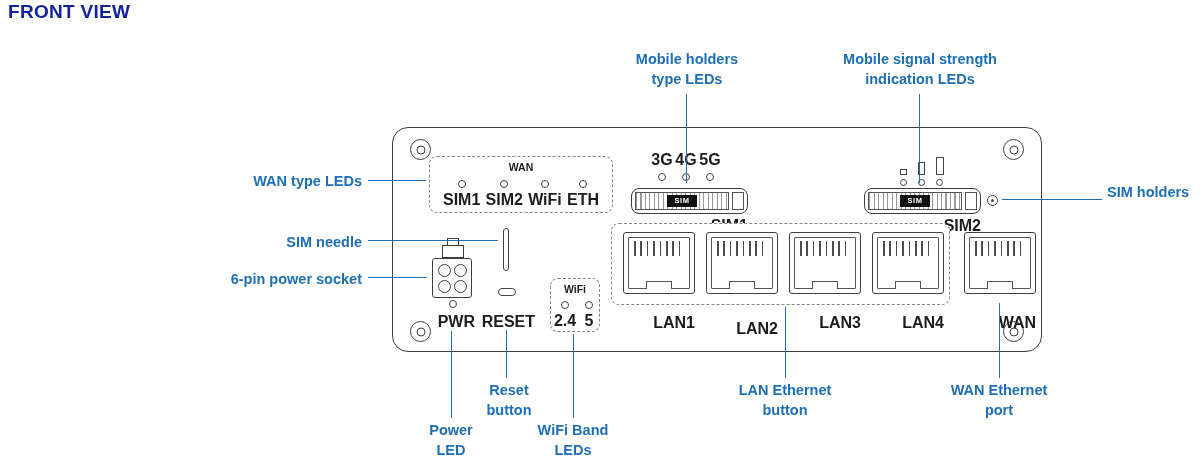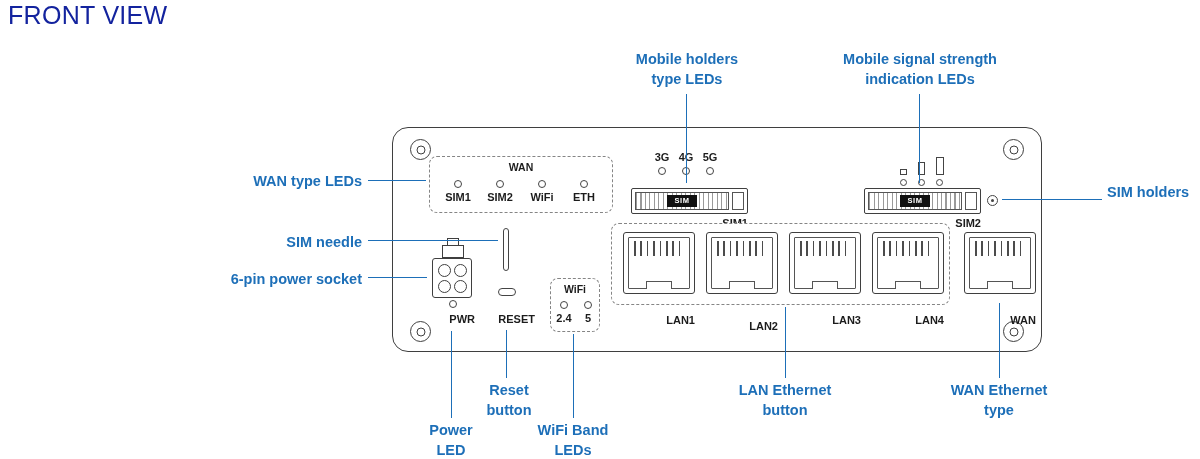--- a/index.html
+++ b/index.html
@@ -4,44 +4,44 @@
 <style>
   :root{
     --label-blue:#1d6fb8;
     --title-navy:#13239e;
     --line-dark:#3f3f3f;
     --text-dark:#1c1c1c;
   }
   *{box-sizing:border-box;margin:0;padding:0}
   body{background:#fff;font-family:"Liberation Sans",sans-serif}
   .stage{position:relative;width:1200px;height:459px;background:#fff;overflow:hidden}
-  .title{position:absolute;left:8px;top:1px;font-size:25px;font-weight:400;letter-spacing:.3px;color:var(--title-navy,#13239e)}
+  .title{position:absolute;left:8px;top:1px;font-size:19px;font-weight:700;letter-spacing:.3px;color:var(--title-navy,#13239e)}
   .callout{position:absolute;color:var(--label-blue,#1d6fb8);font-size:14.5px;font-weight:600;line-height:1.35;white-space:pre-line}
   .callout.center{text-align:center}
   .callout.right{text-align:right}
   .lline{position:absolute;background:var(--label-blue,#1d6fb8);z-index:6}
   .lline.h{height:1.4px}
   .lline.v{width:1.4px}
   .device{position:absolute;left:392px;top:127px;width:650px;height:225px;border:1.5px solid var(--line-dark,#3f3f3f);border-radius:16px;background:#fff}
   .screw{position:absolute;width:21px;height:21px;border:1.3px solid var(--line-dark);border-radius:50%}
   .screw::after{content:"";position:absolute;left:50%;top:50%;width:7px;height:7px;transform:translate(-50%,-50%);border:1.2px solid var(--line-dark);border-radius:50%}
   .dash{position:absolute;border:1.2px dashed #858585;border-radius:8px;background:#fff}
   .box-title{text-align:center;font-size:10.5px;font-weight:700;margin-top:4px;color:var(--text-dark,#1c1c1c)}
-  .plabel{font-size:11px;font-weight:700;color:var(--text-dark,#1c1c1c)}
+  .plabel{font-size:16px;font-weight:700;color:var(--text-dark,#1c1c1c)}
   .abs{position:absolute}
   .center{text-align:right}
   .led{display:inline-block;width:8px;height:8px;border:1.2px solid #444;border-radius:50%;background:#fff}
   .led-row{display:flex;justify-content:space-between;padding:7px 13px 0}
   .led-item{display:flex;flex-direction:column;align-items:center;gap:3px;min-width:30px}
   .nettype{position:absolute;display:flex;gap:6px}
   .nt-item{display:flex;flex-direction:column;align-items:center;gap:4px;width:18px}
   .sigind{position:absolute;width:52px;height:34px}
   .sbar{position:absolute;border:1.1px solid #444;background:#fff}
   .sled{position:absolute;width:7px;height:7px;border:1.1px solid #444;border-radius:50%;background:#fff}
-  .simholder{position:absolute;width:117px;height:26px;border:1.3px solid var(--line-dark);border-radius:2px;display:flex;align-items:center;padding:3px;gap:3px;background:#fff}
+  .simholder{position:absolute;width:117px;height:26px;border:1.3px solid var(--line-dark);border-radius:8px;display:flex;align-items:center;padding:3px;gap:3px;background:#fff}
   .sim-stripes{flex:1;height:100%;border:1px solid #555;background:repeating-linear-gradient(90deg,#9a9a9a 0 1px,transparent 1px 4.5px);display:flex;align-items:center;justify-content:center}
   .sim-chip{background:#111;color:#fff;font-size:7.5px;font-weight:700;padding:2px 7px;letter-spacing:.6px;line-height:1}
   .sim-btn{width:12px;height:100%;border:1px solid #555;background:#fff}
   .eject{position:absolute;width:11px;height:11px;border:1.2px solid #444;border-radius:50%}
   .eject::after{content:"";position:absolute;left:50%;top:50%;width:3px;height:3px;margin:-1.5px 0 0 -1.5px;background:#444;border-radius:50%}
   .psocket{position:absolute;width:40px;height:40px;border:1.6px solid var(--line-dark);border-radius:3px;background:#fff}
   .ppin{position:absolute;width:13px;height:13px;border:1.3px solid var(--line-dark);border-radius:50%}
   .ptab{position:absolute;width:22px;height:13px;border:1.4px solid var(--line-dark);background:#fff}
   .ptab2{position:absolute;width:12px;height:8px;border:1.4px solid var(--line-dark);border-bottom:none;background:#fff}
   .needle{position:absolute;width:6px;height:43px;border:1.3px solid #444;border-radius:4px;background:#fff}
@@ -70,21 +70,21 @@
   <div class="callout right" style="right:838px;top:270px">6-pin power socket</div>
   <div class="callout center" style="left:449px;top:381px;width:120px">Reset
 button</div>
   <div class="callout center" style="left:391px;top:421px;width:120px">Power
 LED</div>
   <div class="callout center" style="left:513px;top:421px;width:120px">WiFi Band
 LEDs</div>
   <div class="callout center" style="left:695px;top:381px;width:180px">LAN Ethernet
 button</div>
   <div class="callout center" style="left:909px;top:381px;width:180px">WAN Ethernet
-type</div>
+port</div>
 
   <div class="lline h" style="left:368px;top:180px;width:58px"></div>
   <div class="lline v" style="left:686px;top:94px;height:89px"></div>
   <div class="lline v" style="left:919px;top:94px;height:89px"></div>
   <div class="lline h" style="left:1002px;top:199px;width:100px"></div>
   <div class="lline h" style="left:368px;top:240px;width:130px"></div>
   <div class="lline h" style="left:368px;top:277px;width:59px"></div>
   <div class="lline v" style="left:506px;top:330px;height:48px"></div>
   <div class="lline v" style="left:451px;top:331px;height:87px"></div>
   <div class="lline v" style="left:573px;top:334px;height:84px"></div>

